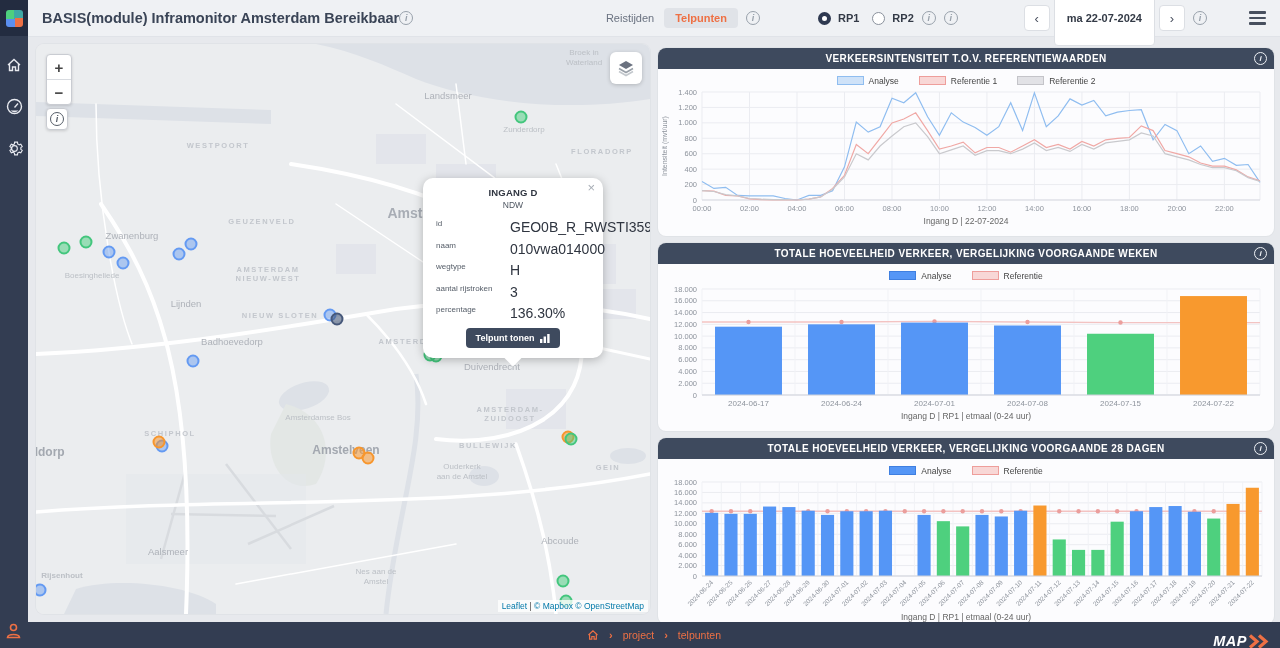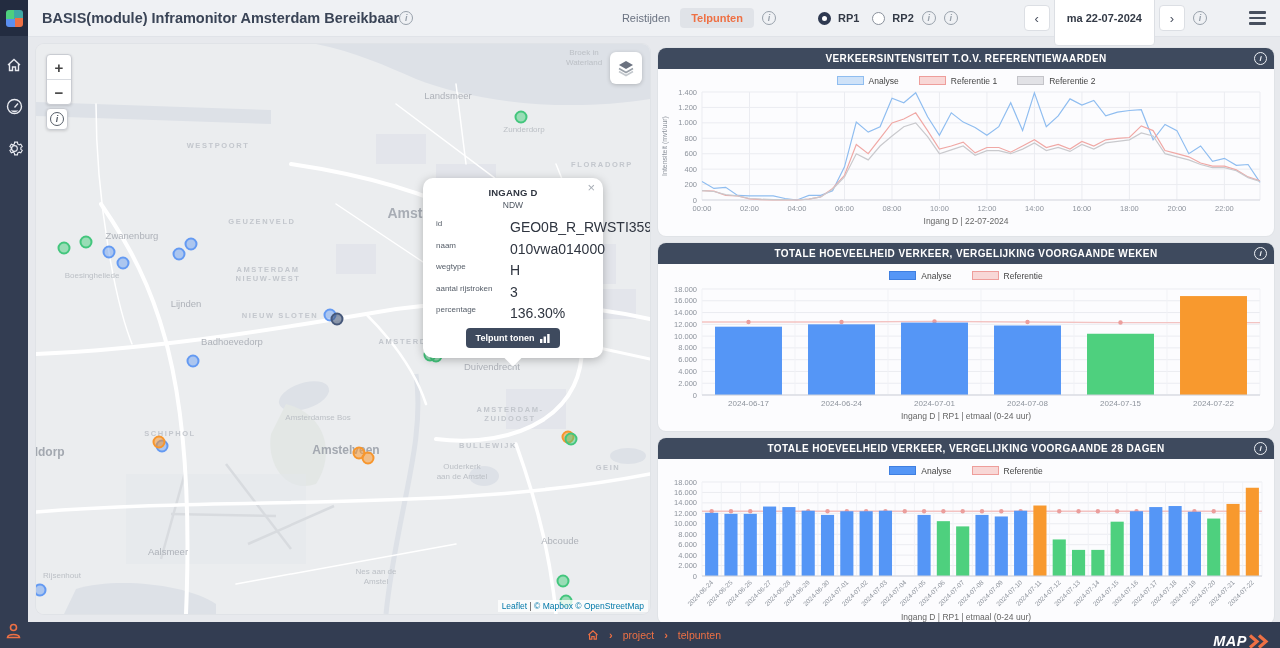--- a/index.html
+++ b/index.html
@@ -137,21 +137,21 @@
   </span>
 </aside>
 
 <header class="topbar">
   <span class="title">BASIS(module) Inframonitor Amsterdam Bereikbaar</span>
   <span class="info">i</span>
   <span style="flex:1"></span>
   <span class="lbl" style="margin-right:10px">Reistijden</span>
   <span class="pill">Telpunten</span>
   <span class="info" style="margin-left:8px">i</span>
-  <span class="radio-wrap" id="radio-wrap" style="margin-left:42px">
+  <span class="radio-wrap" id="radio-wrap" style="margin-left:58px">
       <span class="radio on"></span>
       <span class="rlabel">RP1</span>
       <span class="radio"></span>
       <span class="rlabel">RP2</span>
     </span>
   <span class="info" style="margin-left:2px">i</span>
   <span class="info" style="margin-left:8px">i</span>
   <span class="dgroup" style="margin-left:66px">
     <span class="dbtn">‹</span>
     <span class="dlabel">ma 22-07-2024</span>
@@ -208,21 +208,21 @@
       <path d="M60,60 C60,160 80,260 96,300" stroke-width="1.5"></path>
         <path d="M200,540 L420,500" stroke-width="1.5"></path>
     </g>
   </svg>
 
   <div id="map-labels">
       <div class="mlabel s" style="left: 548px; top: 14px;">Broek in
 Waterland</div>
       <div class="mlabel t" style="left: 412px; top: 52px;">Landsmeer</div>
       <div class="mlabel s" style="left: 488px; top: 86px;">Zunderdorp</div>
-      <div class="mlabel a" style="left: 566px; top: 108px; margin-top: 13px;">FLORADORP</div>
+      <div class="mlabel a" style="left: 566px; top: 108px;">FLORADORP</div>
       <div class="mlabel a" style="left: 182px; top: 102px;">WESTPOORT</div>
       <div class="mlabel a" style="left: 226px; top: 178px;">GEUZENVELD</div>
       <div class="mlabel a" style="left: 232px; top: 230px;">AMSTERDAM
 NIEUW-WEST</div>
       <div class="mlabel a" style="left: 244px; top: 272px;">NIEUW SLOTEN</div>
       <div class="mlabel t" style="left: 96px; top: 192px;">Zwanenburg</div>
       <div class="mlabel s" style="left: 56px; top: 232px;">Boesingheliede</div>
       <div class="mlabel t" style="left: 150px; top: 260px;">Lijnden</div>
       <div class="mlabel t" style="left: 196px; top: 298px;">Badhoevedorp</div>
       <div class="mlabel cb" style="left: 390px; top: 170px;">Amsterdam</div>
@@ -233,21 +233,21 @@
 ZUIDOOST</div>
       <div class="mlabel a" style="left: 452px; top: 402px; text-align: center;">BULLEWIJK</div>
       <div class="mlabel a" style="left: 572px; top: 424px;">GEIN</div>
       <div class="mlabel c" style="left: 310px; top: 406px;">Amstelveen</div>
       <div class="mlabel s" style="left: 282px; top: 374px;">Amsterdamse Bos</div>
       <div class="mlabel a" style="left: 134px; top: 390px;">SCHIPHOL</div>
       <div class="mlabel c" style="left: -2px; top: 408px;">Hoofddorp</div>
       <div class="mlabel s" style="left: 426px; top: 428px;">Ouderkerk
 aan de Amstel</div>
       <div class="mlabel t" style="left: 132px; top: 508px;">Aalsmeer</div>
-      <div class="mlabel s" style="left: 26px; top: 532px;">Rijsenhout</div>
+      <div class="mlabel s" style="left: 26px; top: 532px; font-weight: bold;">Rijsenhout</div>
       <div class="mlabel s" style="left: 340px; top: 533px;">Nes aan de
 Amstel</div>
       <div class="mlabel t" style="left: 524px; top: 497px;">Abcoude</div>
     </div>
   <div id="map-markers">
       <div class="mk blue" style="left: 4px; top: 546px;"></div>
       <div class="mk blue" style="left: 73px; top: 208px;"></div>
       <div class="mk blue" style="left: 87px; top: 219px;"></div>
       <div class="mk blue" style="left: 143px; top: 210px;"></div>
       <div class="mk blue" style="left: 155px; top: 200px;"></div>

